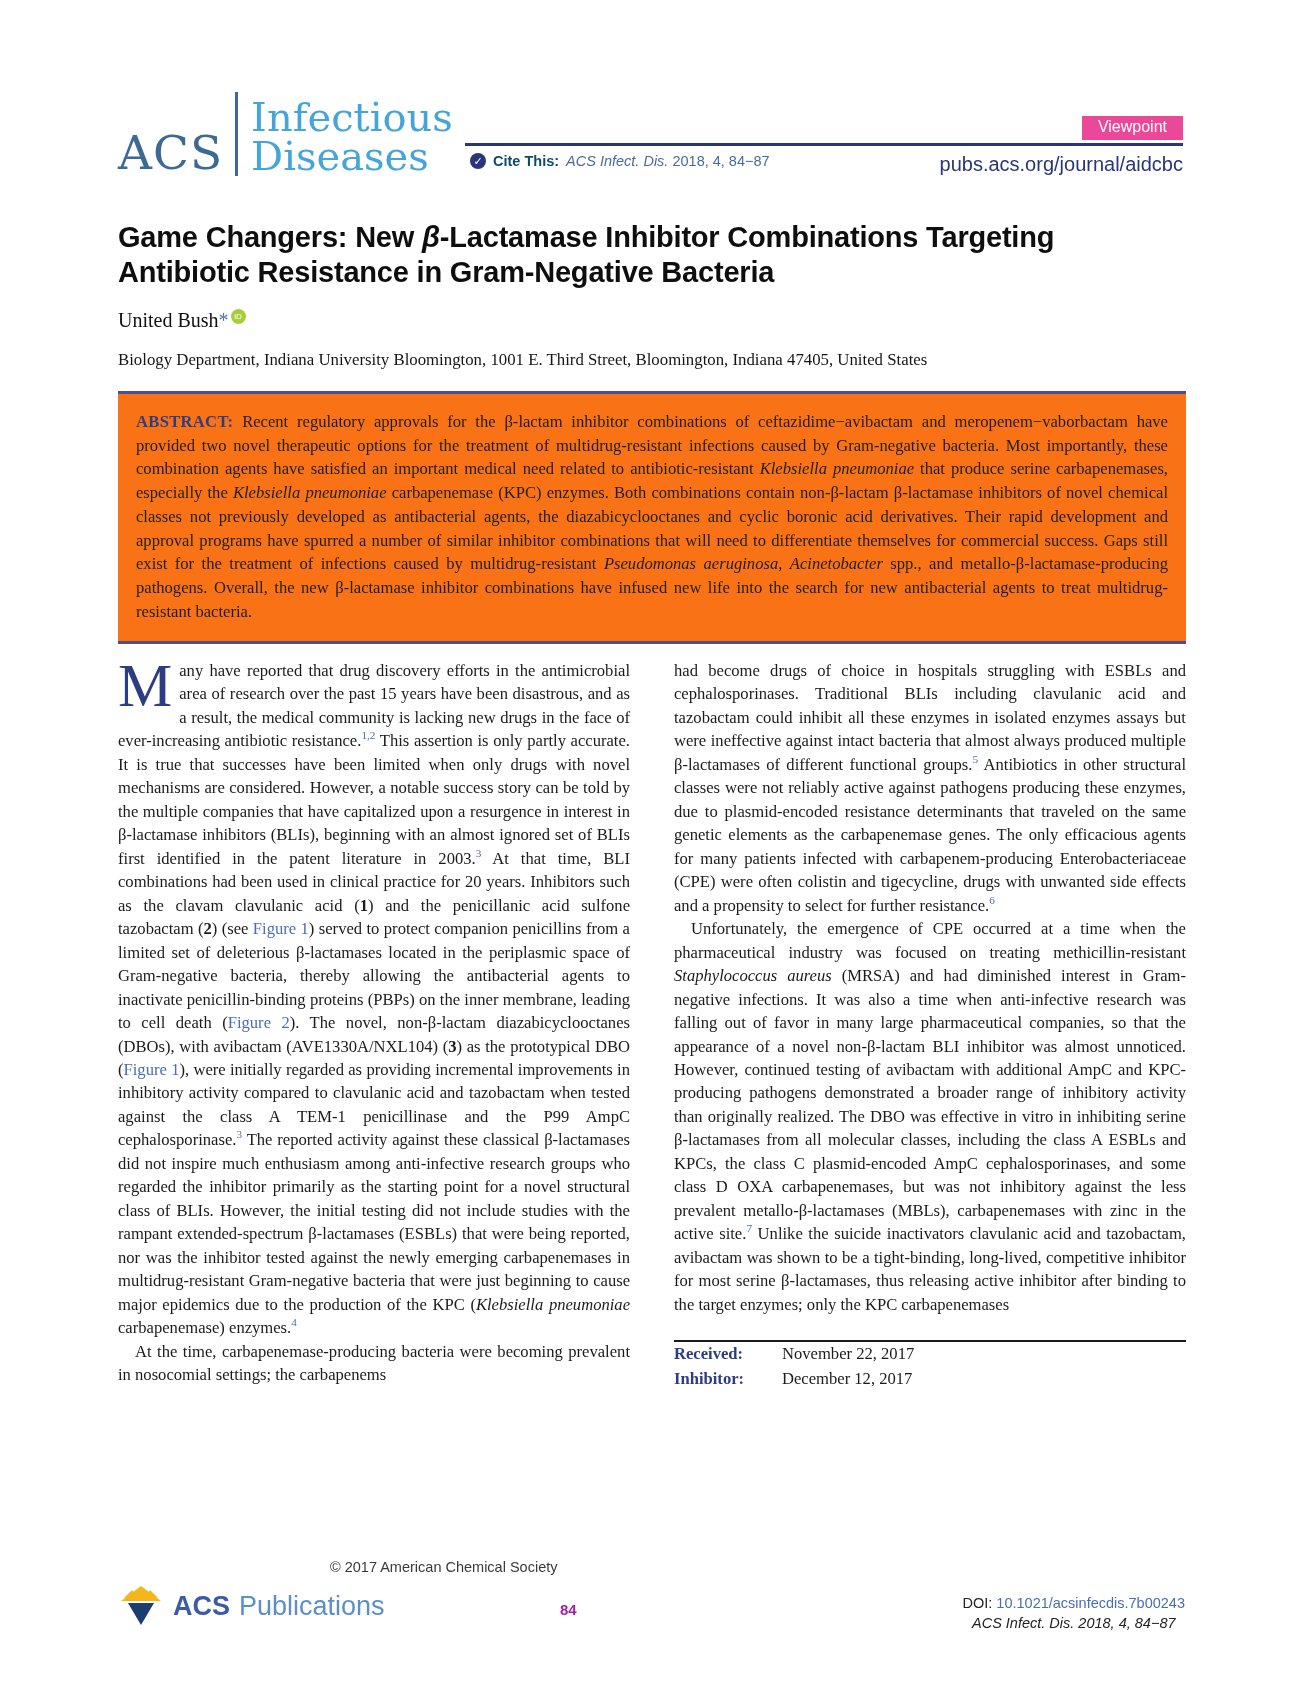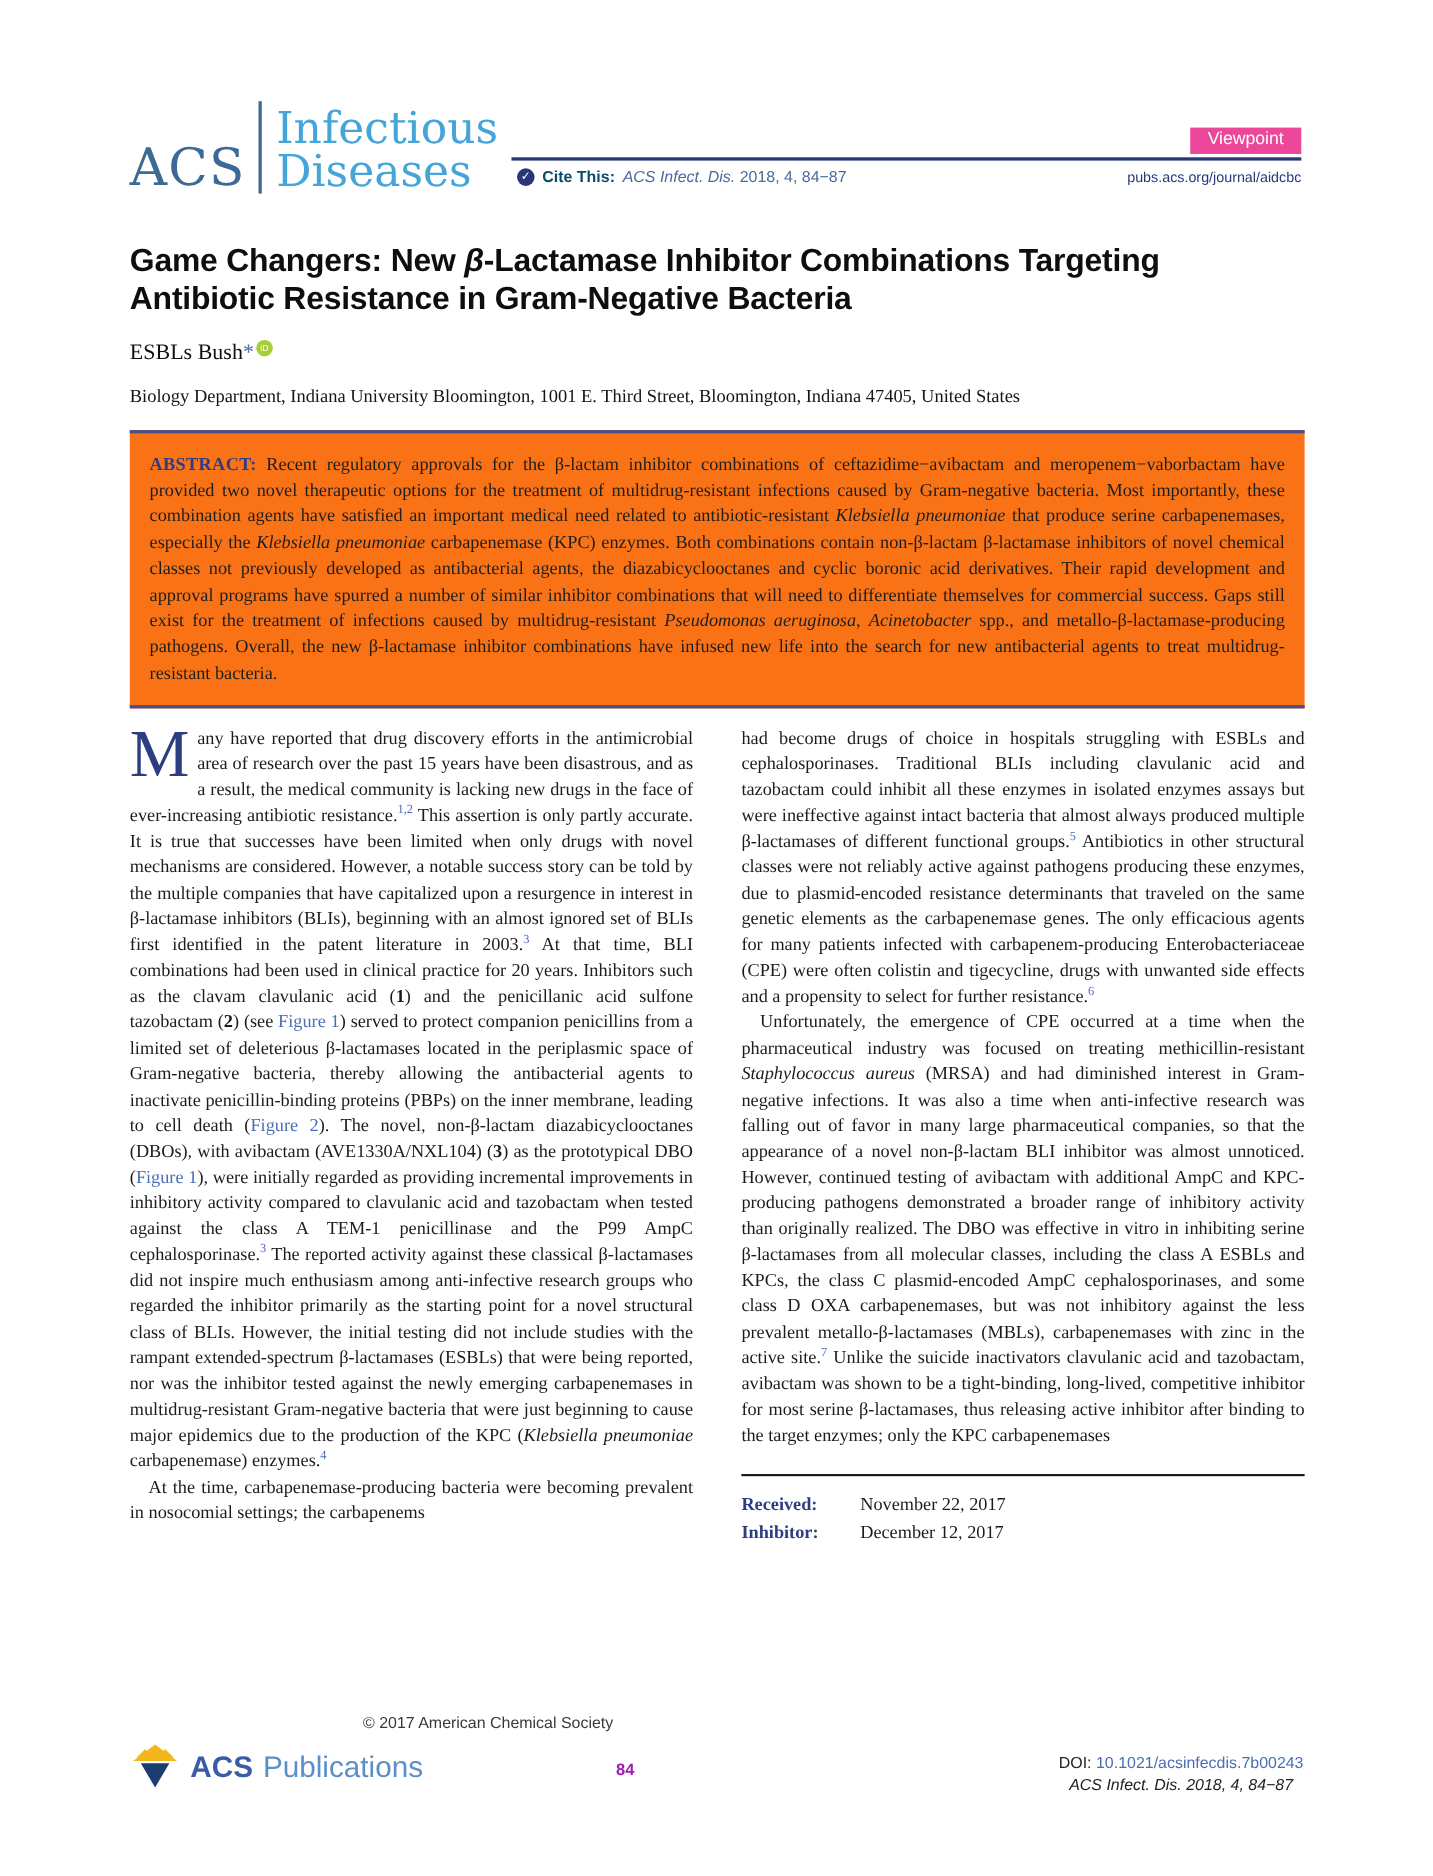--- a/index.html
+++ b/index.html
@@ -15,21 +15,21 @@
   .badge{position:absolute;right:120px;top:116px;background:#ec4899;color:#fff;
          font-family:"Liberation Sans",sans-serif;font-size:16px;padding:2px 16px 4px;}
   .cite-row{position:absolute;left:470px;top:153px;display:flex;align-items:center;gap:7px;
             font-family:"Liberation Sans",sans-serif;font-size:14.5px;}
   .cite-icon{width:16px;height:16px;border-radius:50%;background:#293778;color:#fff;
              display:flex;align-items:center;justify-content:center;font-size:11px;line-height:1;}
   .cite-label{font-weight:bold;color:#0c4a6e;}
   .cite-journal{font-style:italic;color:#4a6a9e;}
   .cite-rest{color:#4a6a9e;}
   .journal-url{position:absolute;right:120px;top:153px;font-family:"Liberation Sans",sans-serif;
-               font-size:13px;color:#293778;}
+               font-size:20px;color:#293778;}
 
   
   .title{position:absolute;left:118px;top:220px;width:1068px;font-family:"Liberation Sans",sans-serif;
          font-weight:bold;font-size:29px;line-height:1.22;color:#0e0e0e;letter-spacing:-0.2px;}
   .author{position:absolute;left:118px;top:309px;font-size:20px;color:#111;}
   .author-star{color:#4a6eb4;}
   .orcid{display:inline-block;width:15px;height:15px;border-radius:50%;background:#a6ce39;color:#fff;
          font-family:"Liberation Sans",sans-serif;font-size:8px;font-weight:normal;text-align:center;
          line-height:15px;vertical-align:super;margin-left:2px;}
   .affil{position:absolute;left:118px;top:350px;font-size:16.8px;color:#151515;}
@@ -46,21 +46,21 @@
   .col p{margin:0;}
   .col p.indent{text-indent:17px;}
   .dropcap{float:left;font-size:61px;line-height:47px;padding:3px 7px 0 0;color:#2d3d84;}
 
   .s-i{font-style:italic;}
   .s-b{font-weight:bold;}
   .s-link{color:#4a6eb4;}
   sup.s-sup{color:#4a6eb4;font-size:0.68em;line-height:0;}
 
   
-  .received{margin-top:24px;border-top:2px solid #1a1a1a;padding-top:14px;width:100%;}
+  .received{margin-top:24px;border-top:2px solid #1a1a1a;padding-top:0;width:100%;}
   .recv-row{display:flex;font-size:16.6px;line-height:1.5;text-align:left;}
   .recv-label{width:108px;font-weight:bold;color:#2d3d84;}
   .recv-date{color:#1b1b1b;}
 
   
   .footer-logo{position:absolute;left:118px;top:1585px;display:flex;align-items:center;gap:9px;}
   .f-acs{font-family:"Liberation Sans",sans-serif;font-weight:bold;font-size:27px;color:#3b5ba9;}
   .f-pub{font-family:"Liberation Sans",sans-serif;font-size:27px;color:#5c8fc8;}
   .copyright{position:absolute;left:330px;top:1559px;font-family:"Liberation Sans",sans-serif;
              font-size:14.5px;color:#3a3a3a;}
@@ -90,21 +90,21 @@
     <span class="cite-icon">✓</span>
     <span class="cite-label">Cite This:</span>
     <span>
       <span class="cite-journal">ACS Infect. Dis.</span><span class="cite-rest"> 2018, 4, 84−87</span>
     </span>
   </div>
   <div class="journal-url">pubs.acs.org/journal/aidcbc</div>
 
   <h1 class="title" style="margin:0;"><span>Game Changers: New </span><span class="s-i">β</span><span>-Lactamase Inhibitor Combinations Targeting Antibiotic Resistance in Gram-Negative Bacteria</span></h1>
   <div class="author">
-    <span>ESBLs Bush</span><span class="author-star">*</span><span class="orcid">iD</span>
+    <span>United Bush</span><span class="author-star">*</span><span class="orcid">iD</span>
   </div>
   <div class="affil">Biology Department, Indiana University Bloomington, 1001 E. Third Street, Bloomington, Indiana 47405, United States</div>
 
   <div class="abstract">
     <span class="abstract-label">ABSTRACT:</span><span><span> Recent regulatory approvals for the β-lactam inhibitor combinations of ceftazidime−avibactam and meropenem−vaborbactam have provided two novel therapeutic options for the treatment of multidrug-resistant infections caused by Gram-negative bacteria. Most importantly, these combination agents have satisfied an important medical need related to antibiotic-resistant </span><span class="s-i">Klebsiella pneumoniae</span><span> that produce serine carbapenemases, especially the </span><span class="s-i">Klebsiella pneumoniae</span><span> carbapenemase (KPC) enzymes. Both combinations contain non-β-lactam β-lactamase inhibitors of novel chemical classes not previously developed as antibacterial agents, the diazabicyclooctanes and cyclic boronic acid derivatives. Their rapid development and approval programs have spurred a number of similar inhibitor combinations that will need to differentiate themselves for commercial success. Gaps still exist for the treatment of infections caused by multidrug-resistant </span><span class="s-i">Pseudomonas aeruginosa</span><span>, </span><span class="s-i">Acinetobacter</span><span> spp., and metallo-β-lactamase-producing pathogens. Overall, the new β-lactamase inhibitor combinations have infused new life into the search for new antibacterial agents to treat multidrug-resistant bacteria.</span></span>
   </div>
 
   <div class="columns">
     <div class="col">
       <p><span class="dropcap">M</span><span><span>any have reported that drug discovery efforts in the antimicrobial area of research over the past 15 years have been disastrous, and as a result, the medical community is lacking new drugs in the face of ever-increasing antibiotic resistance.</span><sup class="s-sup">1,2</sup><span> This assertion is only partly accurate. It is true that successes have been limited when only drugs with novel mechanisms are considered. However, a notable success story can be told by the multiple companies that have capitalized upon a resurgence in interest in β-lactamase inhibitors (BLIs), beginning with an almost ignored set of BLIs first identified in the patent literature in 2003.</span><sup class="s-sup">3</sup><span> At that time, BLI combinations had been used in clinical practice for 20 years. Inhibitors such as the clavam clavulanic acid (</span><span class="s-b">1</span><span>) and the penicillanic acid sulfone tazobactam (</span><span class="s-b">2</span><span>) (see </span><span class="s-link">Figure 1</span><span>) served to protect companion penicillins from a limited set of deleterious β-lactamases located in the periplasmic space of Gram-negative bacteria, thereby allowing the antibacterial agents to inactivate penicillin-binding proteins (PBPs) on the inner membrane, leading to cell death (</span><span class="s-link">Figure 2</span><span>). The novel, non-β-lactam diazabicyclooctanes (DBOs), with avibactam (AVE1330A/NXL104) (</span><span class="s-b">3</span><span>) as the prototypical DBO (</span><span class="s-link">Figure 1</span><span>), were initially regarded as providing incremental improvements in inhibitory activity compared to clavulanic acid and tazobactam when tested against the class A TEM-1 penicillinase and the P99 AmpC cephalosporinase.</span><sup class="s-sup">3</sup><span> The reported activity against these classical β-lactamases did not inspire much enthusiasm among anti-infective research groups who regarded the inhibitor primarily as the starting point for a novel structural class of BLIs. However, the initial testing did not include studies with the rampant extended-spectrum β-lactamases (ESBLs) that were being reported, nor was the inhibitor tested against the newly emerging carbapenemases in multidrug-resistant Gram-negative bacteria that were just beginning to cause major epidemics due to the production of the KPC (</span><span class="s-i">Klebsiella pneumoniae</span><span> carbapenemase) enzymes.</span><sup class="s-sup">4</sup></span></p>

